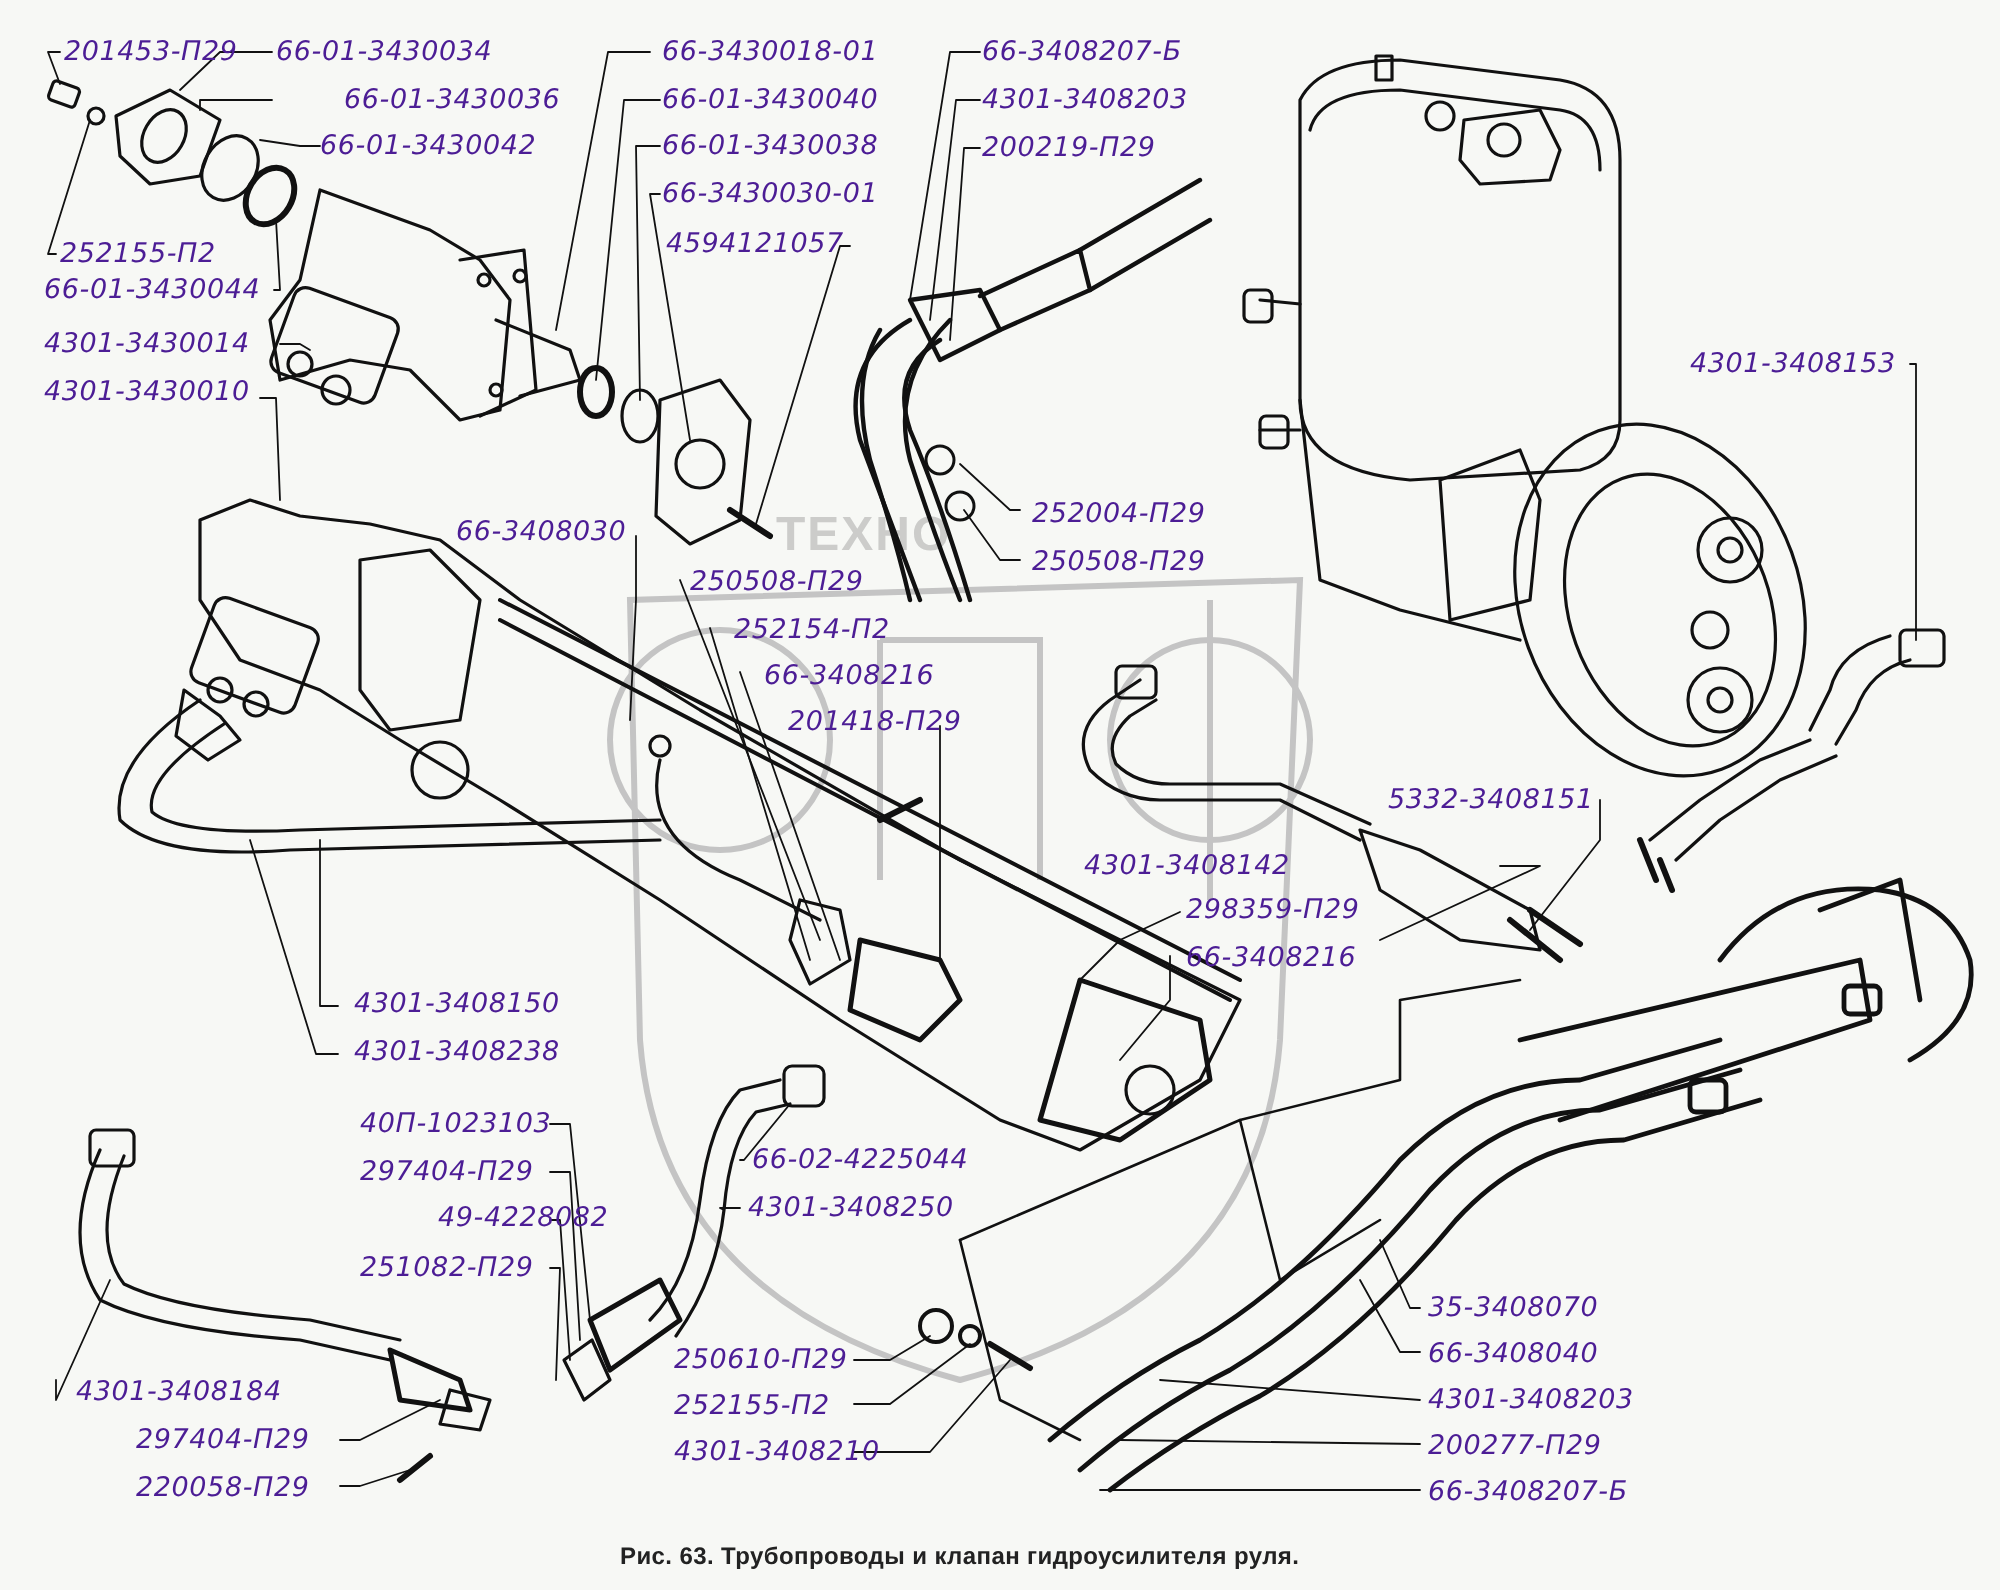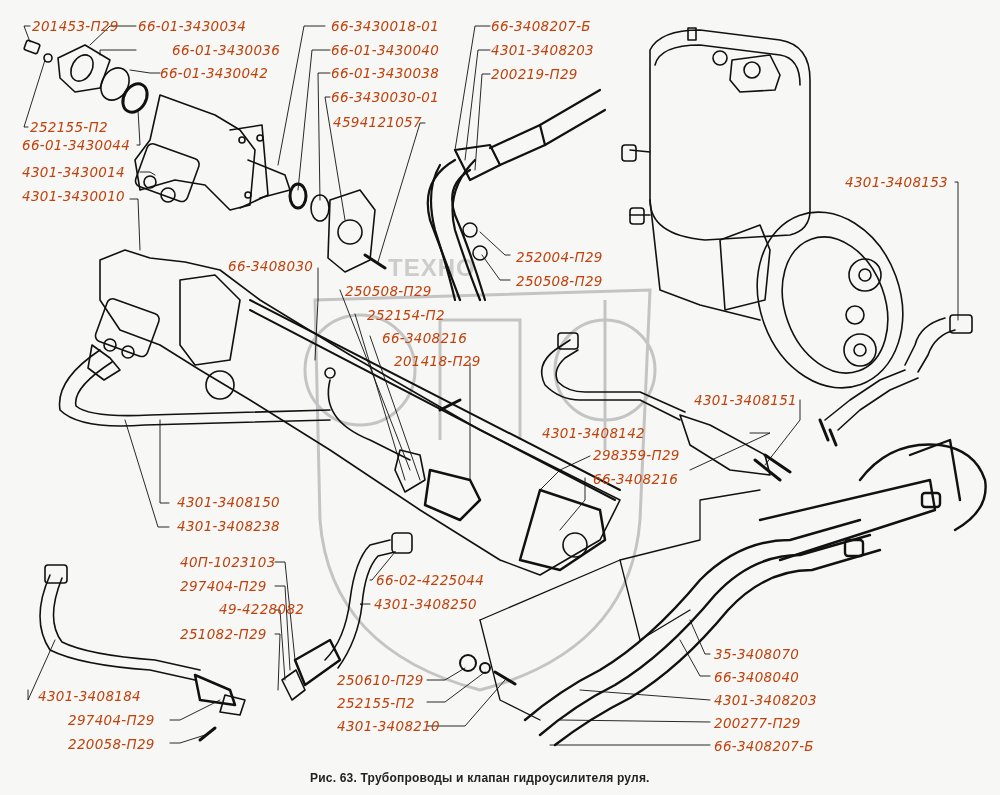--- a/index.html
+++ b/index.html
@@ -1,21 +1,21 @@
 <!DOCTYPE html>
 <html><head>
 <meta charset="utf-8">
 <style>
   html, body { margin: 0; padding: 0; }
   body { width: 1000px; height: 795px; background: #f7f8f5; overflow: hidden; position: relative;
          font-family: "DejaVu Sans", sans-serif; }
   #stage { position: absolute; left: 0; top: 0; width: 1000px; height: 795px; }
   svg.art { position: absolute; left: 0; top: 0; }
   .lbl { position: absolute; font-family: "DejaVu Sans", sans-serif; font-size: 13.5px;
-         font-style: italic; color: #c2410c; white-space: nowrap; letter-spacing: 0.3px; line-height: 16px; }
+         font-style: italic; color: #4c1d95; white-space: nowrap; letter-spacing: 0.3px; line-height: 16px; }
   .caption { position: absolute; left: 270px; top: 771px; font-family: "Liberation Sans", sans-serif;
              font-size: 12px; font-weight: bold; color: #222; letter-spacing: 0.2px; padding-left: 40px; }
   .wm-text { position: absolute; font-family: "Liberation Sans", sans-serif; font-size: 24px;
              color: rgba(150,150,150,0.45); letter-spacing: 1px; font-weight: bold; }
 </style>
 </head>
 <body>
 
 <div id="stage">
 
@@ -246,21 +246,21 @@
   <div class="lbl" style="left:516px; top:249px;">252004-П29</div>
   <div class="lbl" style="left:516px; top:273px;">250508-П29</div>
 
   <div class="lbl" style="left:228px; top:258px;">66-3408030</div>
   <div class="lbl" style="left:345px; top:283px;">250508-П29</div>
   <div class="lbl" style="left:367px; top:307px;">252154-П2</div>
   <div class="lbl" style="left:382px; top:330px;">66-3408216</div>
   <div class="lbl" style="left:394px; top:353px;">201418-П29</div>
 
   <div class="lbl" style="left:542px; top:425px;">4301-3408142</div>
-  <div class="lbl" style="left:694px; top:392px;">4301-3408151</div>
+  <div class="lbl" style="left:694px; top:392px;">5332-3408151</div>
   <div class="lbl" style="left:593px; top:447px;">298359-П29</div>
   <div class="lbl" style="left:593px; top:471px;">66-3408216</div>
 
   <div class="lbl" style="left:177px; top:494px;">4301-3408150</div>
   <div class="lbl" style="left:177px; top:518px;">4301-3408238</div>
 
   <div class="lbl" style="left:180px; top:554px;">40П-1023103</div>
   <div class="lbl" style="left:180px; top:578px;">297404-П29</div>
   <div class="lbl" style="left:180px; top:601px;margin-left:39px;">49-4228082</div>
   <div class="lbl" style="left:180px; top:626px;">251082-П29</div>

